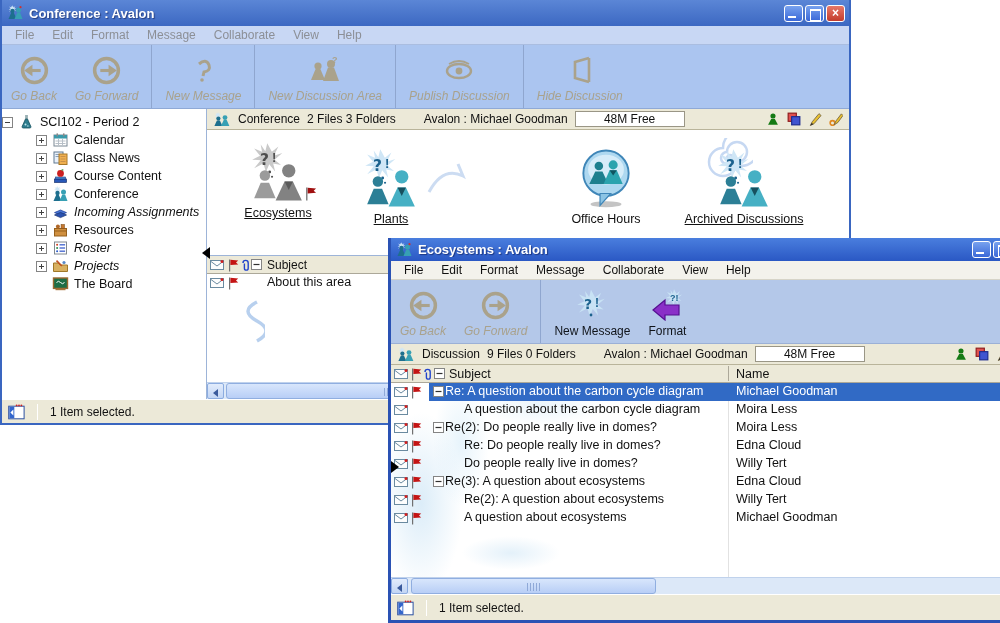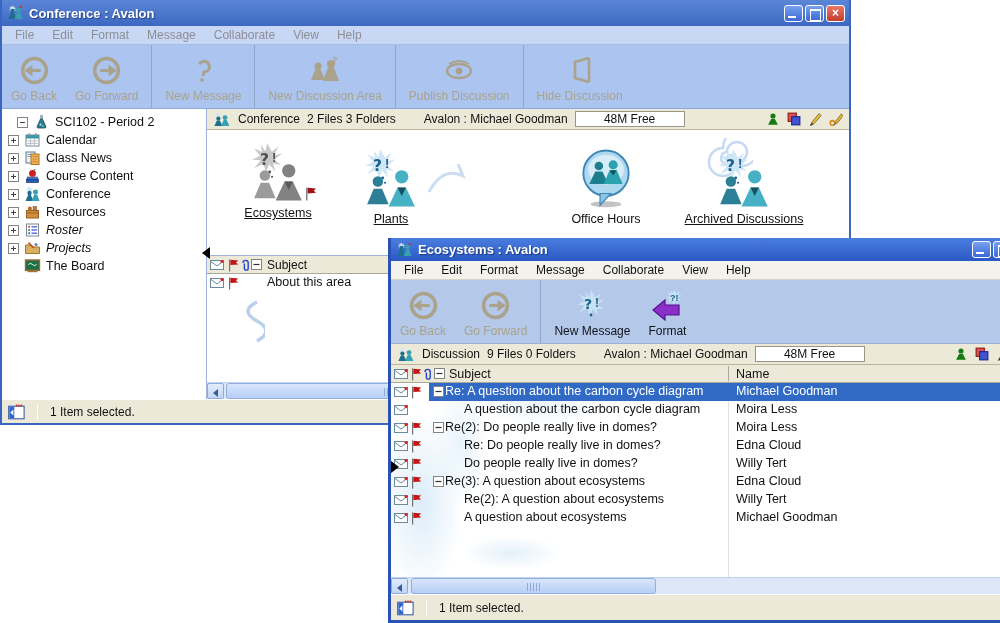--- a/index.html
+++ b/index.html
@@ -31,29 +31,29 @@
   .win1 .menu-item{color:#8c8f96;}
   .win2 .menu-item{color:#101010;}
   
   .toolbar{display:flex;align-items:stretch;flex:0 0 auto;}
   .win1 .toolbar{height:64px;background:#abc5f0;border-bottom:1px solid #8fa9d6;}
   .win2 .toolbar{height:64px;background:#b4c8e9;border-bottom:1px solid #9bb0d6;}
   .tbtn{display:flex;flex-direction:column;align-items:center;justify-content:flex-end;padding:4px 9px 5px;gap:3px;cursor:pointer;}
   .tbtn.sep{border-left:1px solid #8fa6cf;margin-left:4px;padding-left:13px;}
   .tbicon{height:32px;display:flex;align-items:center;}
   .tblabel{font-size:12px;white-space:nowrap;}
-  .tbtn.disabled .tblabel{color:#a9a28d;}
+  .tbtn.disabled .tblabel{color:#a9a28d;font-style:italic;}
   .win2 .tbtn:not(.disabled) .tblabel{color:#10141a;}
   
   .content1{flex:1;display:flex;min-height:0;position:relative;}
   .tree{width:205px;background:#fff;border-right:1px solid #9db4d8;padding-top:4px;overflow:hidden;}
   .tree-row{height:18px;display:flex;align-items:center;gap:5px;cursor:pointer;white-space:nowrap;}
   .tree-row .ticon{width:17px;height:16px;flex:0 0 auto;}
-  .tree-root{padding-left:15px;}
-  .tree-child{padding-left:6px;}
+  .tree-root{padding-left:0;}
+  .tree-child{padding-left:6px;margin-left:28px;}
   .tree-label{font-size:12.5px;}
   .tree-label.it{font-style:italic;}
   .pbox{width:11px;height:11px;background:#fff;border:1px solid #848484;position:relative;flex:0 0 auto;}
   .pbox i{position:absolute;background:#404040;}
   .pbox .ph{left:2px;right:2px;top:4px;height:1px;}
   .pbox .pv{top:2px;bottom:2px;left:4px;width:1px;}
   .split-cursor{position:absolute;left:-5px;top:138px;width:0;height:0;border-top:6px solid transparent;border-bottom:6px solid transparent;border-right:8px solid #000;}
   .rightpane{flex:1;display:flex;flex-direction:column;min-width:0;position:relative;}
   
   .confbar{height:21px;background:#ece9d8;border-bottom:1px solid #b9b49a;display:flex;align-items:center;gap:7px;padding:0 6px;flex:0 0 auto;font-size:12px;white-space:nowrap;}
@@ -273,20 +273,31 @@
             <i class="pv"></i>
           </span>
           <span class="ticon"><svg width="17" height="16" viewBox="0 0 16 16">
               <polygon points="5,0.09999999999999964 6.05,2.05 7.55,0.8500000000000001 6.5,2.95 8.45,2.35 6.65,3.8499999999999996 8.15,5.05 6.35,4.75 6.8,6.550000000000001 5.45,4.9 4.7,6.7 4.1,4.75 2,5.800000000000001 3.5,4 1.5500000000000003,3.8499999999999996 3.3499999999999996,2.95 2,1.3000000000000003 3.8,2.05 3.5,0.3999999999999999 4.55,1.9" fill="#cfe6f6"></polygon>
               <circle cx="5" cy="7" r="2.2" fill="#1d6f8e"></circle>
               <polygon points="1,15 3.6,9 6.4,9 9,15" fill="#1d6f8e"></polygon>
               <circle cx="11" cy="6" r="2.5" fill="#37a0b4"></circle>
               <polygon points="7,15 9.8,8.5 12.6,8.5 15,15" fill="#37a0b4"></polygon>
             </svg></span>
           <span class="tree-label">Conference</span>
+        </div>
+        <div class="tree-row tree-child">
+          <span class="pbox">
+            <i class="ph"></i>
+            <i class="pv"></i>
+          </span>
+          <span class="ticon"><svg width="17" height="16" viewBox="0 0 16 16">
+              <polygon points="2,8.6 8,6 14,8.6 8,11.2" fill="#4a78d8" stroke="#1c3a90" stroke-width=".7"></polygon>
+              <polygon points="2,11 8,8.4 14,11 8,13.6" fill="#2a52b0" stroke="#15306e" stroke-width=".7"></polygon>
+            </svg></span>
+          <span class="tree-label it">Incoming Assignments</span>
         </div>
         <div class="tree-row tree-child">
           <span class="pbox">
             <i class="ph"></i>
             <i class="pv"></i>
           </span>
           <span class="ticon"><svg width="17" height="16" viewBox="0 0 16 16">
               <rect x="2" y="6.5" width="12" height="7.5" fill="#d09040" stroke="#96601c"></rect>
               <line x1="2" y1="9" x2="14" y2="9" stroke="#96601c"></line>
               <circle cx="5.4" cy="4.6" r="2" fill="#b06828"></circle>

